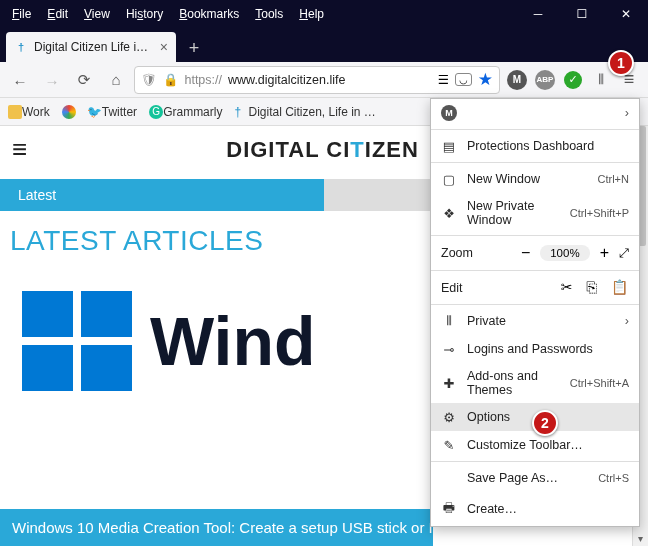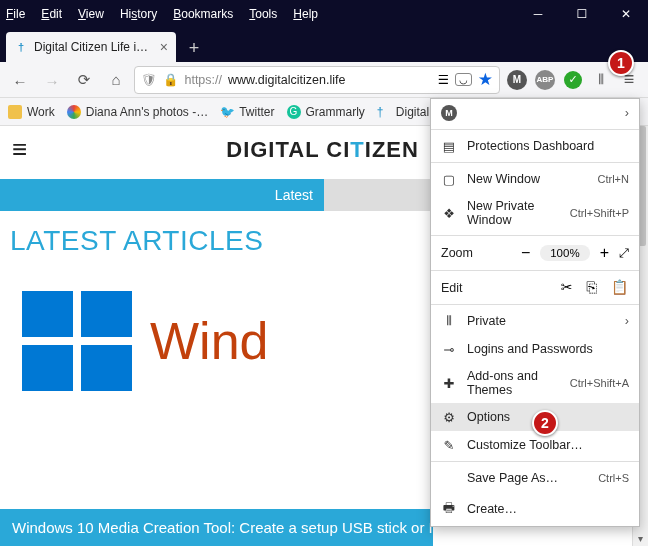--- a/index.html
+++ b/index.html
@@ -1,19 +1,19 @@
 <!DOCTYPE html>
 <html><head>
 <meta charset="utf-8">
 <style>
 * { margin: 0; padding: 0; box-sizing: border-box; font-family: "Segoe UI", Arial, sans-serif; }
 body { width: 648px; height: 546px; overflow: hidden; background: #fff; position: relative; }
 
 .titlebar { height: 28px; background: #0c0c28; display: flex; align-items: center; color: #fff; font-size: 12px; }
-.menu { display: flex; gap: 4px; }
+.menu { display: flex; gap: 4px; padding-left: 6px; }
 .menu span { padding: 3px 6px; cursor: default; }
 .menu span u { text-decoration: underline; }
 .wincontrols { margin-left: auto; display: flex; }
 .winbtn { width: 44px; height: 28px; display: flex; align-items: center; justify-content: center; font-size: 12px; }
 
 .tabbar { height: 34px; background: #0c0c28; display: flex; align-items: flex-end; padding: 0 6px; }
 .tab { background: #f5f5f7; height: 30px; border-radius: 4px 4px 0 0; display: flex; align-items: center; padding: 0 8px; font-size: 12px; color: #222; width: 170px; gap: 6px; }
 .favicon { width: 14px; height: 14px; display: inline-flex; align-items: center; justify-content: center; font-size: 11px; color: #1e90c8; font-weight: bold; }
 .tabtext { flex: 1; white-space: nowrap; overflow: hidden; text-overflow: ellipsis; }
 .tabclose { color: #666; font-size: 14px; }
@@ -25,41 +25,41 @@
 .lock { color: #4a8; }
 .tool-icons { display: flex; gap: 2px; align-items: center; }
 .ticon { width: 26px; height: 26px; display:flex; align-items:center; justify-content:center; font-size:14px; color:#555;}
 .star { color:#0a63e0; font-size:17px;}
 .badge-m { width:20px;height:20px;border-radius:50%;background:#555;color:#fff;display:flex;align-items:center;justify-content:center;font-size:10px;font-weight:bold;}
 .badge-abp{width:20px;height:20px;border-radius:50%;background:#888;color:#fff;display:flex;align-items:center;justify-content:center;font-size:8px;font-weight:bold;}
 .badge-green{width:18px;height:18px;border-radius:50%;background:#2ba82b;color:#fff;display:flex;align-items:center;justify-content:center;font-size:11px;}
 .hamburger{font-size:18px;}
 
 .bookmarks { height: 28px; background: #f5f5f7; display: flex; align-items: center; padding: 0 8px; gap: 12px; font-size: 12px; color: #333; border-bottom:1px solid #ddd; }
-.bm { display: flex; align-items: center; gap: 5px; white-space:nowrap; }
+.bm { display: flex; align-items: center; white-space:nowrap; }
 .bm-icon { width:14px; height:14px; display:inline-block; }
 
 .content { position: relative; height: calc(546px - 28px - 34px - 36px - 28px); background:#fff; overflow:hidden;}
 .page-header { display:flex; align-items:center; padding: 8px 12px; gap:12px;}
 .burger { font-size:26px; color:#222;}
 .logo { font-size:22px; font-weight:800; letter-spacing:1px; color:#222; margin-left:auto; margin-right:auto; padding-right:30px;}
 .logo .t { color:#2aa8d8; }
 
 .tabs-row { display:flex; margin-top:6px;}
-.subtab { flex:1; text-align:right; padding:8px 11px; font-size:14px; color:#fff; }
+.subtab { flex:1; text-align:left; padding:8px 18px; font-size:14px; color:#fff; }
 .subtab.active{background:#2aa8d8;}
 .subtab.inactive{background:#ddd; color:#888;}
 
 .section-title { font-size:28px; font-weight:300; color:#2aa8d8; padding:14px 10px 6px; letter-spacing:.5px;}
 
 .article { padding: 10px 12px; }
 .winlogo-wrap { display:flex; align-items:center; gap:18px; padding:18px 10px;}
 .winlogo { width:110px; height:100px; display:grid; grid-template-columns:1fr 1fr; grid-template-rows:1fr 1fr; gap:8px;}
 .winlogo div{background:#0078d4;}
-.wintext{font-size:52px; color:#c2410c; font-weight:400;}
+.wintext{font-size:68px; color:#0f172a; font-weight:700;}
 
 .footer-band{position:absolute; bottom:0; left:0; right:215px; background:#2aa8d8; color:#fff; padding:10px 12px; font-size:15px; white-space:nowrap; overflow:hidden;}
 
 
 .menu-panel { position:absolute; top:98px; right:8px; width:210px; background:#fff; border:1px solid #bbb; box-shadow:0 4px 12px rgba(0,0,0,.25); font-size:12.5px; z-index:50;}
 .menu-row { display:flex; align-items:center; padding:6px 10px; gap:10px; min-height:28px; position:relative;}
 .menu-row.highlight{background:#e6e6e6;}
 .menu-sep{height:1px; background:#ddd; margin:2px 0;}
 .mi-icon{width:16px; text-align:center; font-size:13px; color:#333;}
 .mi-label{flex:1; color:#222;}
@@ -140,21 +140,20 @@
   </div>
 </div>
 
 <div class="bookmarks">
   <div class="bm">
       <span class="bm-icon" style="background:#f0c14b;border-radius:2px"></span>
       <span>Work</span>
     </div>
   <div class="bm">
       <span class="bm-icon" style="border-radius:50%;background:conic-gradient(#ea4335,#fbbc05,#34a853,#4285f4,#ea4335)"></span>
-      <span>Diana Ann's photos -…</span>
     </div>
   <div class="bm">
       <span class="bm-icon" style="color:#1da1f2">🐦</span>
       <span>Twitter</span>
     </div>
   <div class="bm">
       <span class="bm-icon" style="background:#15c39a;border-radius:50%;color:#fff;font-size:10px;text-align:center;line-height:14px">G</span>
       <span>Grammarly</span>
     </div>
   <div class="bm">

